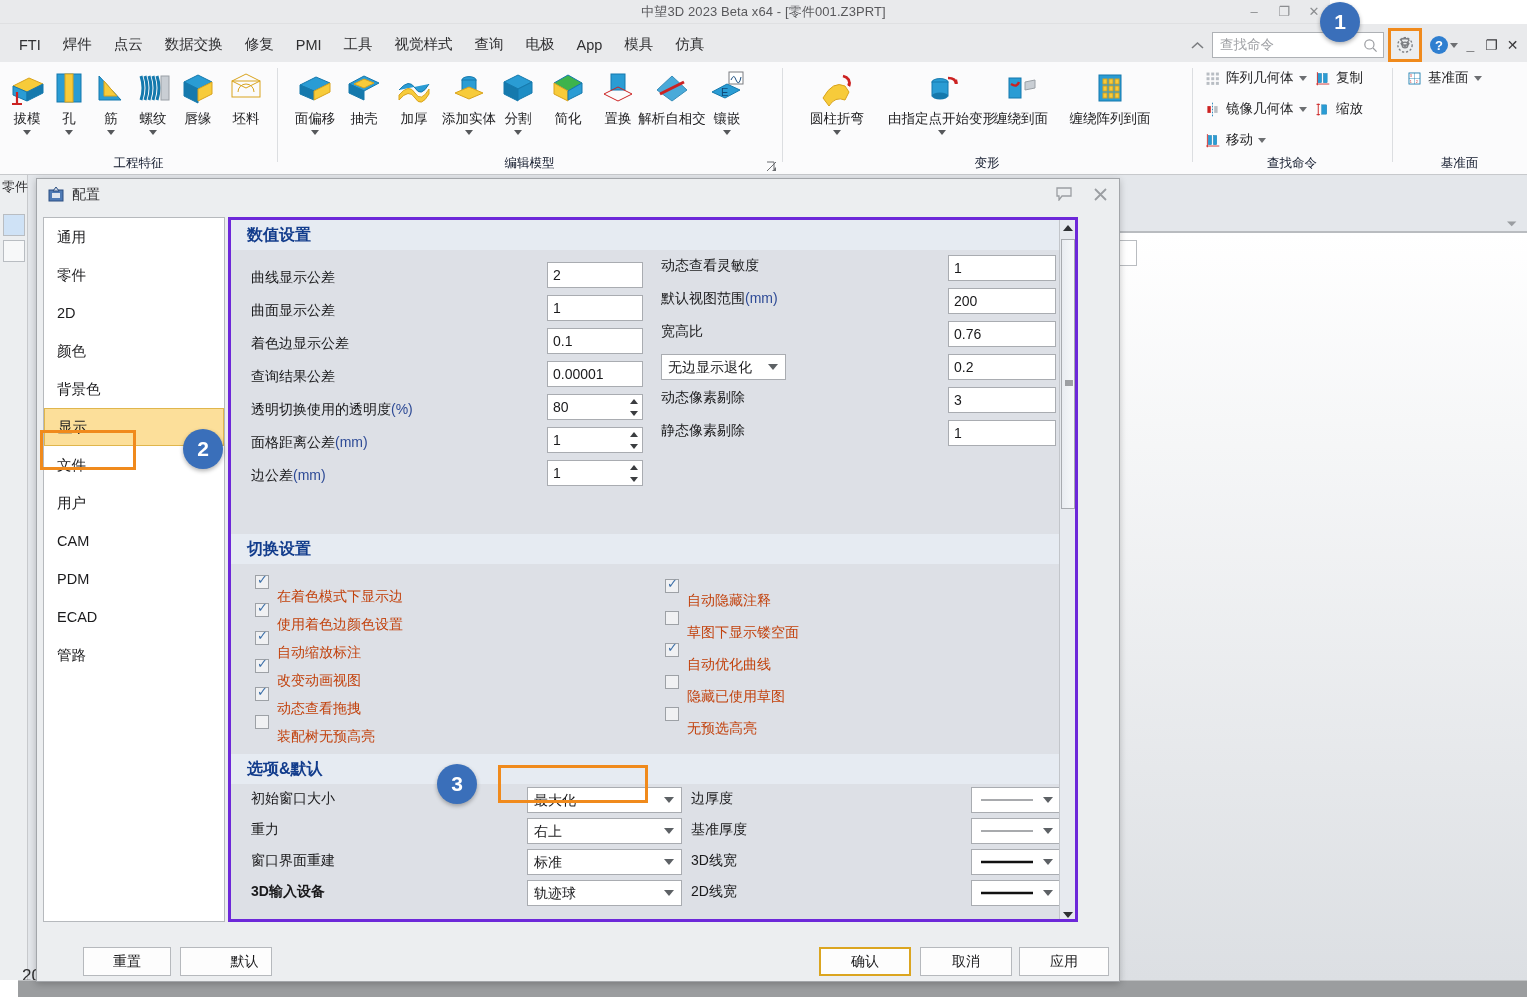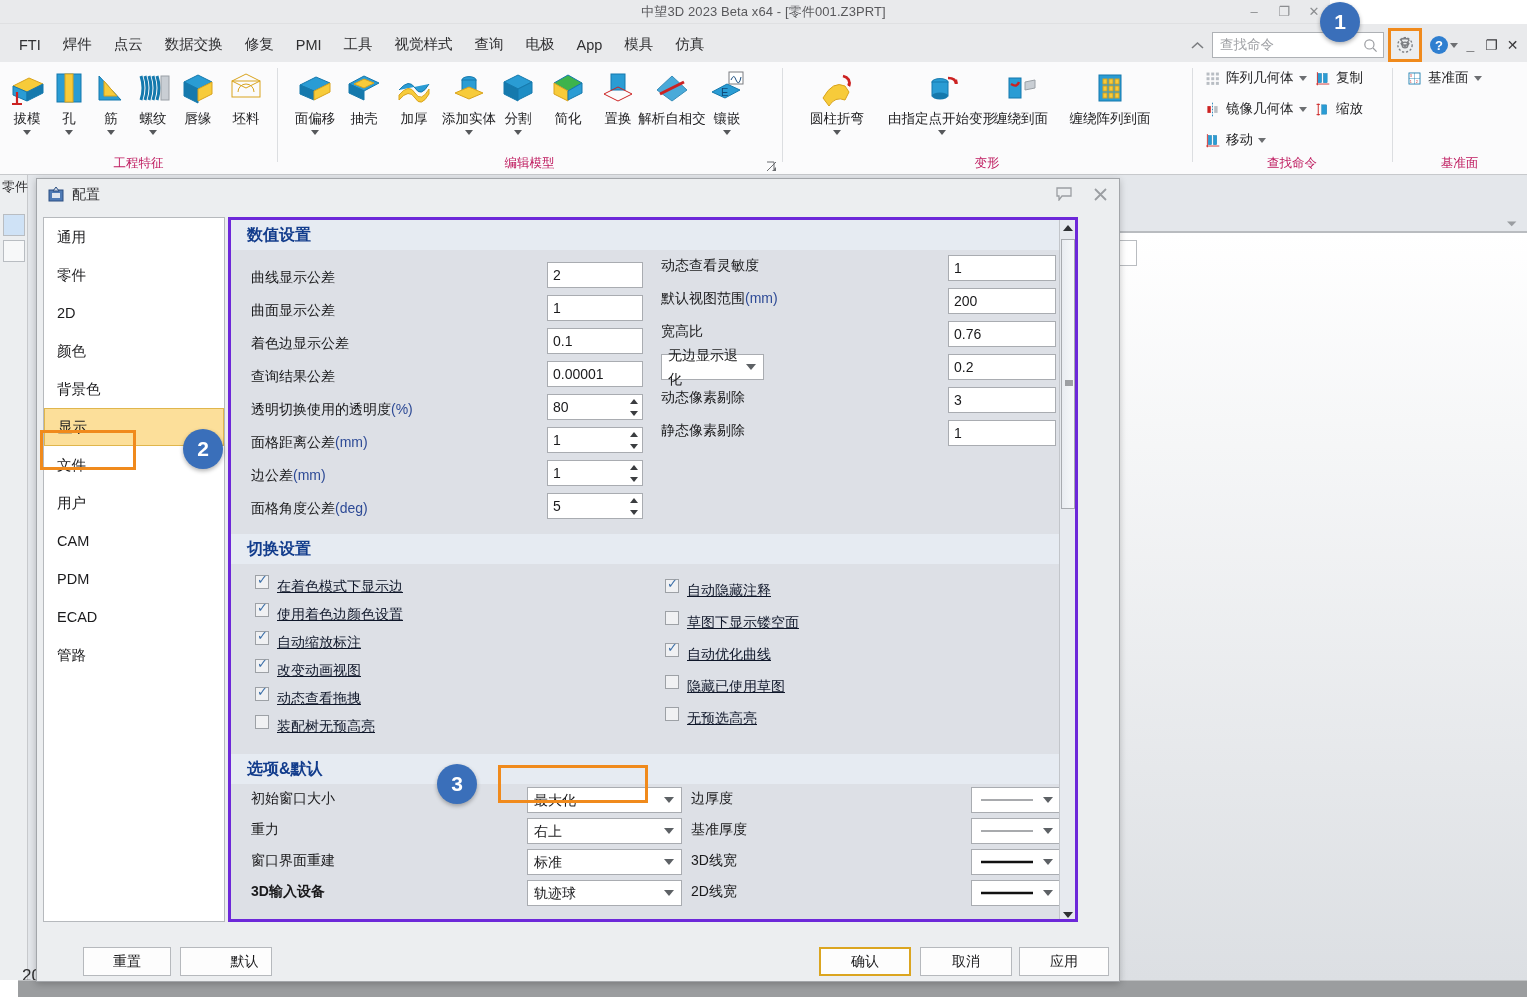--- a/index.html
+++ b/index.html
@@ -65,21 +65,21 @@
 
   
   .ribbon {
     position: absolute; left: 0; top: 62px; width: 1527px; height: 113px;
     background: #fbfbfc; border-bottom: 1px solid #c7c9cc;
   }
   .rgroup { position: absolute; top: 0; height: 113px; }
   .rgroup-sep { position: absolute; top: 6px; width: 1px; height: 94px; background: #dcdee1; }
   .rgroup-title {
     position: absolute; bottom: 3px; width: 100%; text-align: center;
-    font-size: 12.5px; color: #be185d;
+    font-size: 12.5px; color: #0f172a;
   }
   .rbtn { position: absolute; top: 5px; width: 56px; text-align: center; cursor: pointer; }
   .rbtn .ico { height: 42px; display: flex; align-items: center; justify-content: center; }
   .rbtn .lbl { font-size: 13.5px; color: #232325; margin-top: 1px; white-space: nowrap; }
   .rbtn .arr { margin-top: 2px; width: 0; height: 0; margin-left: auto; margin-right: auto;
                border-left: 4px solid transparent; border-right: 4px solid transparent;
                border-top: 5px solid #56585b; }
   .dlg-launcher { position: absolute; bottom: 2px; right: 4px; width: 12px; height: 12px;
                   color: #6b6d70; font-size: 10px; }
 
@@ -190,21 +190,21 @@
 
   .chk-row { position: relative; height: 28px; }
   .chk {
     position: absolute; width: 14px; height: 14px; top: 5px;
     border: 1px solid #9da1a6; background: #f0f1f3;
   }
   .chk.on::after {
     content: "✓"; position: absolute; left: 1px; top: -4px;
     font-size: 13px; color: #3c6fa8; font-weight: bold;
   }
-  .chk-lbl { position: absolute; top: 8px; font-size: 14px; color: #0f172a; white-space: nowrap; text-decoration: underline; }
+  .chk-lbl { position: absolute; top: 18px; font-size: 14px; color: #c2410c; white-space: nowrap; }
 
   .hl-box {
     position: absolute; border: 3px solid #f08a1c; pointer-events: none;
   }
 
   .vscroll {
     position: absolute; right: 0; top: 0; width: 16px; height: 703px;
     background: #e7eaef; border-left: 1px solid #c2c5ca;
   }
   .vs-arrow { width: 16px; height: 17px; display:flex; align-items:center; justify-content:center; }
@@ -714,41 +714,34 @@
                     <span class="dn"></span>
                   </span></div>
               </div>
               <div class="row">
                 <div class="flabel"><span>边公差</span><span class="unit">(mm)</span></div>
                 <div class="tbox c1"><span>1</span><span class="spin">
                     <span class="up"></span>
                     <span class="dn"></span>
                   </span></div>
               </div>
-              <div class="row">
-                <div class="flabel"><span>面格角度公差</span><span class="unit">(deg)</span></div>
-                <div class="tbox c1"><span>5</span><span class="spin">
-                    <span class="up"></span>
-                    <span class="dn"></span>
-                  </span></div>
-              </div>
               <div style="position: absolute; left: 0px; top: 0px; width: 833px; height: 33px;">
                 <div class="flabel r"><span>动态查看灵敏度</span><span class="unit"></span></div>
                 <div class="tbox c2" style="top: 5px;"><span>1</span></div>
               </div>
               <div style="position: absolute; left: 0px; top: 33px; width: 833px; height: 33px;">
                 <div class="flabel r"><span>默认视图范围</span><span class="unit">(mm)</span></div>
                 <div class="tbox c2" style="top: 5px;"><span>200</span></div>
               </div>
               <div style="position: absolute; left: 0px; top: 66px; width: 833px; height: 33px;">
                 <div class="flabel r"><span>宽高比</span><span class="unit"></span></div>
                 <div class="tbox c2" style="top: 5px;"><span>0.76</span></div>
               </div>
               <div style="position: absolute; left: 0px; top: 99px; width: 833px; height: 33px;">
-                <div class="combo" style="left: 430px; top: 5px; width: 103px;">
+                <div class="combo" style="left: 430px; top: 5px; width: 125px;">
                   <span class="cv">无边显示退化</span>
                   <span class="carr"></span>
                 </div>
                 <div class="tbox c2" style="top: 5px;"><span>0.2</span></div>
               </div>
               <div style="position: absolute; left: 0px; top: 132px; width: 833px; height: 33px;">
                 <div class="flabel r"><span>动态像素剔除</span><span class="unit"></span></div>
                 <div class="tbox c2" style="top: 5px;"><span>3</span></div>
               </div>
               <div style="position: absolute; left: 0px; top: 165px; width: 833px; height: 33px;">

